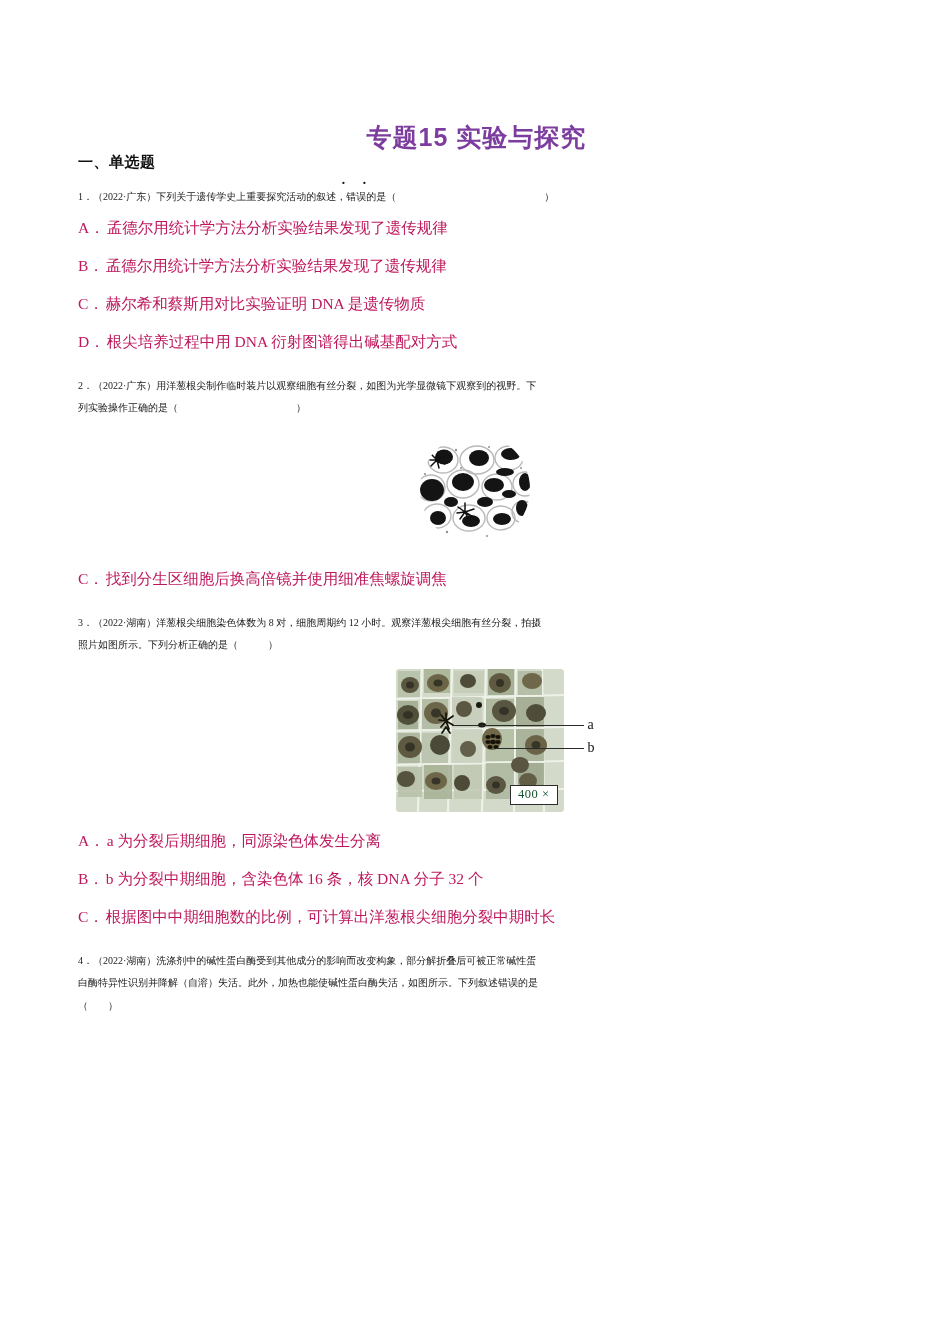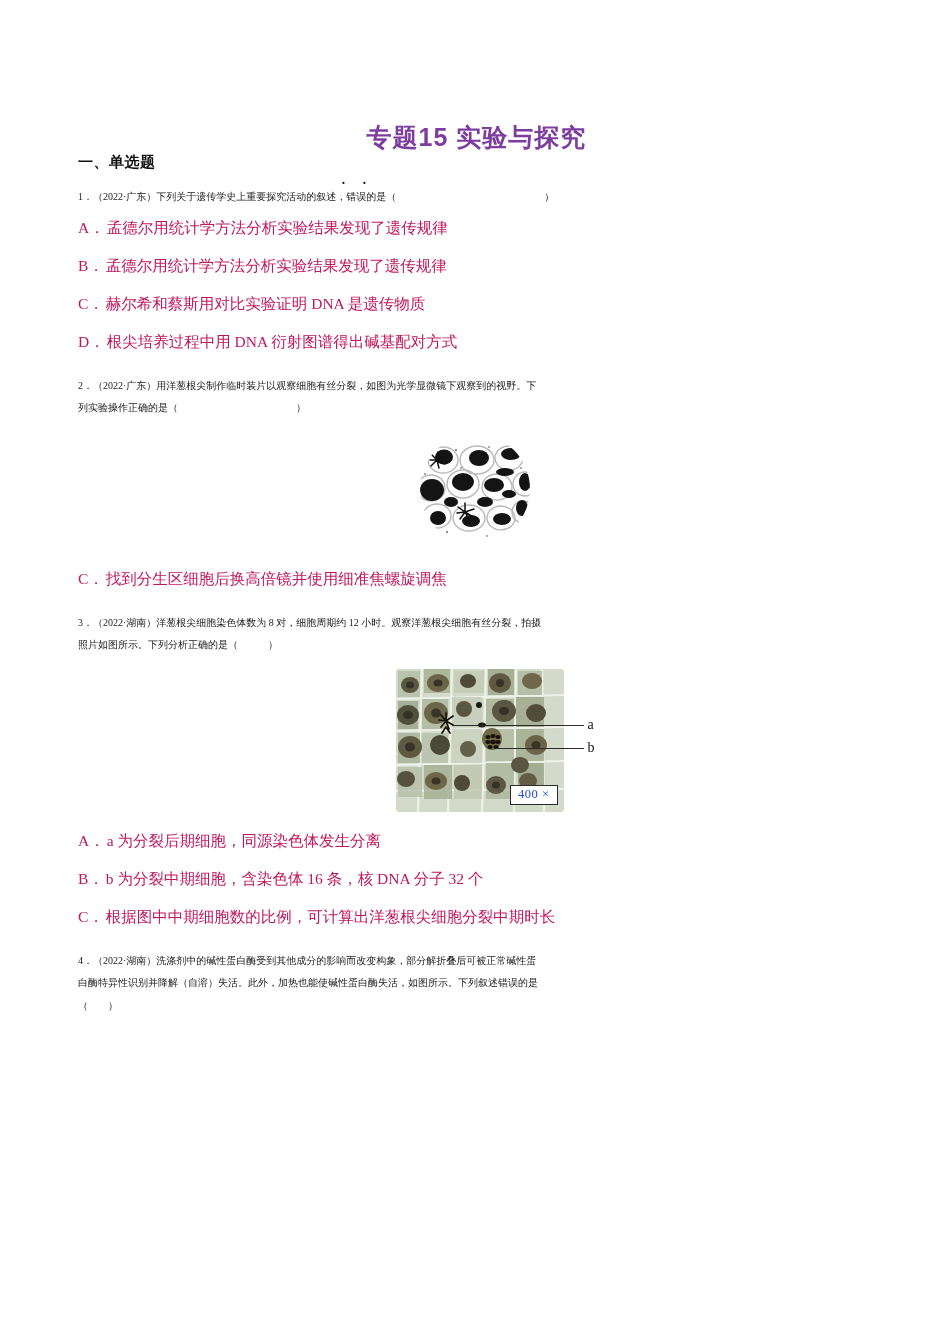--- a/index.html
+++ b/index.html
@@ -128,21 +128,21 @@
   }
   .mag-badge {
     position: absolute;
     right: 6px;
     bottom: 7px;
     background: #ffffff;
     border: 1px solid #2c2c2c;
     font-size: 12.5px;
     padding: 1px 7px 2px 7px;
     font-family: "Liberation Serif", "DejaVu Serif", serif;
-    color: #1d4ed8;
+    color: #14532d;
     letter-spacing: 0.5px;
   }
 </style>
 </head>
 <body>
 
 <div class="page">
   <div class="content">
 
     <h1 class="doc-title">专题15 实验与探究</h1>

